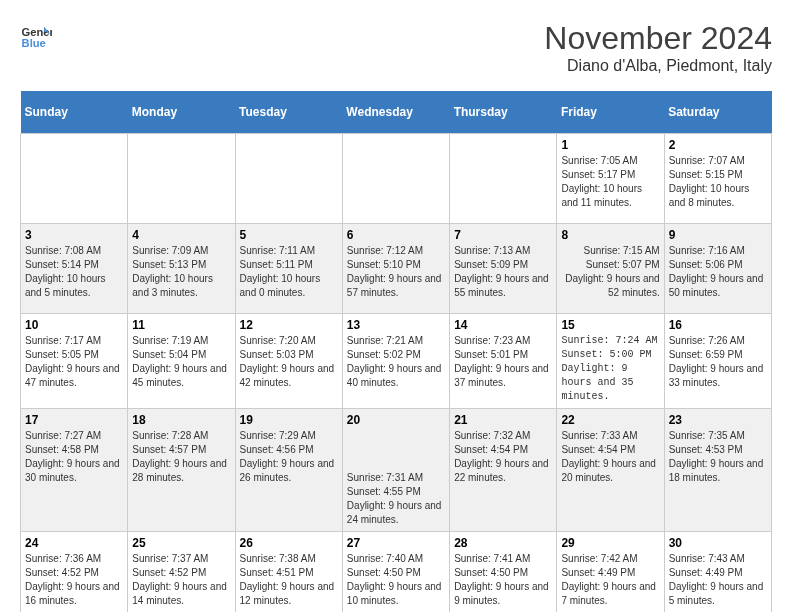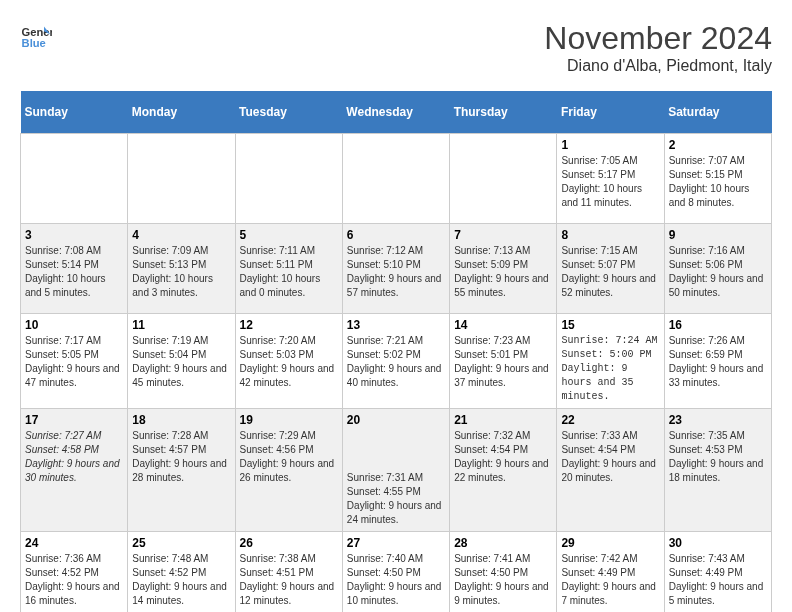--- a/index.html
+++ b/index.html
@@ -152,21 +152,21 @@
 Daylight: 9 hours and 57 minutes.</div>
         </td>
         <td>
           <div class="day-num">7</div>
           <div class="day-info" style="white-space: pre-line;">Sunrise: 7:13 AM
 Sunset: 5:09 PM
 Daylight: 9 hours and 55 minutes.</div>
         </td>
         <td>
           <div class="day-num">8</div>
-          <div class="day-info" style="white-space: pre-line;">Sunrise: 7:15 AM
+          <div class="day-info" style="white-space: pre-line; text-align: right;">Sunrise: 7:15 AM
 Sunset: 5:07 PM
 Daylight: 9 hours and 52 minutes.</div>
         </td>
         <td>
           <div class="day-num">9</div>
           <div class="day-info" style="white-space: pre-line;">Sunrise: 7:16 AM
 Sunset: 5:06 PM
 Daylight: 9 hours and 50 minutes.</div>
         </td>
       </tr>
@@ -210,21 +210,21 @@
         <td>
           <div class="day-num">16</div>
           <div class="day-info" style="white-space: pre-line;">Sunrise: 7:26 AM
 Sunset: 6:59 PM
 Daylight: 9 hours and 33 minutes.</div>
         </td>
       </tr>
       <tr>
         <td>
           <div class="day-num">17</div>
-          <div class="day-info" style="white-space: pre-line; font-style: italic;">Sunrise: 7:27 AM
+          <div class="day-info" style="white-space: pre-line;">Sunrise: 7:27 AM
 Sunset: 4:58 PM
 Daylight: 9 hours and 30 minutes.</div>
         </td>
         <td>
           <div class="day-num">18</div>
           <div class="day-info" style="white-space: pre-line;">Sunrise: 7:28 AM
 Sunset: 4:57 PM
 Daylight: 9 hours and 28 minutes.</div>
         </td>
         <td>
@@ -260,21 +260,21 @@
       </tr>
       <tr>
         <td>
           <div class="day-num">24</div>
           <div class="day-info" style="white-space: pre-line;">Sunrise: 7:36 AM
 Sunset: 4:52 PM
 Daylight: 9 hours and 16 minutes.</div>
         </td>
         <td>
           <div class="day-num">25</div>
-          <div class="day-info" style="white-space: pre-line;">Sunrise: 7:48 AM
+          <div class="day-info" style="white-space: pre-line;">Sunrise: 7:37 AM
 Sunset: 4:52 PM
 Daylight: 9 hours and 14 minutes.</div>
         </td>
         <td>
           <div class="day-num">26</div>
           <div class="day-info" style="white-space: pre-line;">Sunrise: 7:38 AM
 Sunset: 4:51 PM
 Daylight: 9 hours and 12 minutes.</div>
         </td>
         <td>

